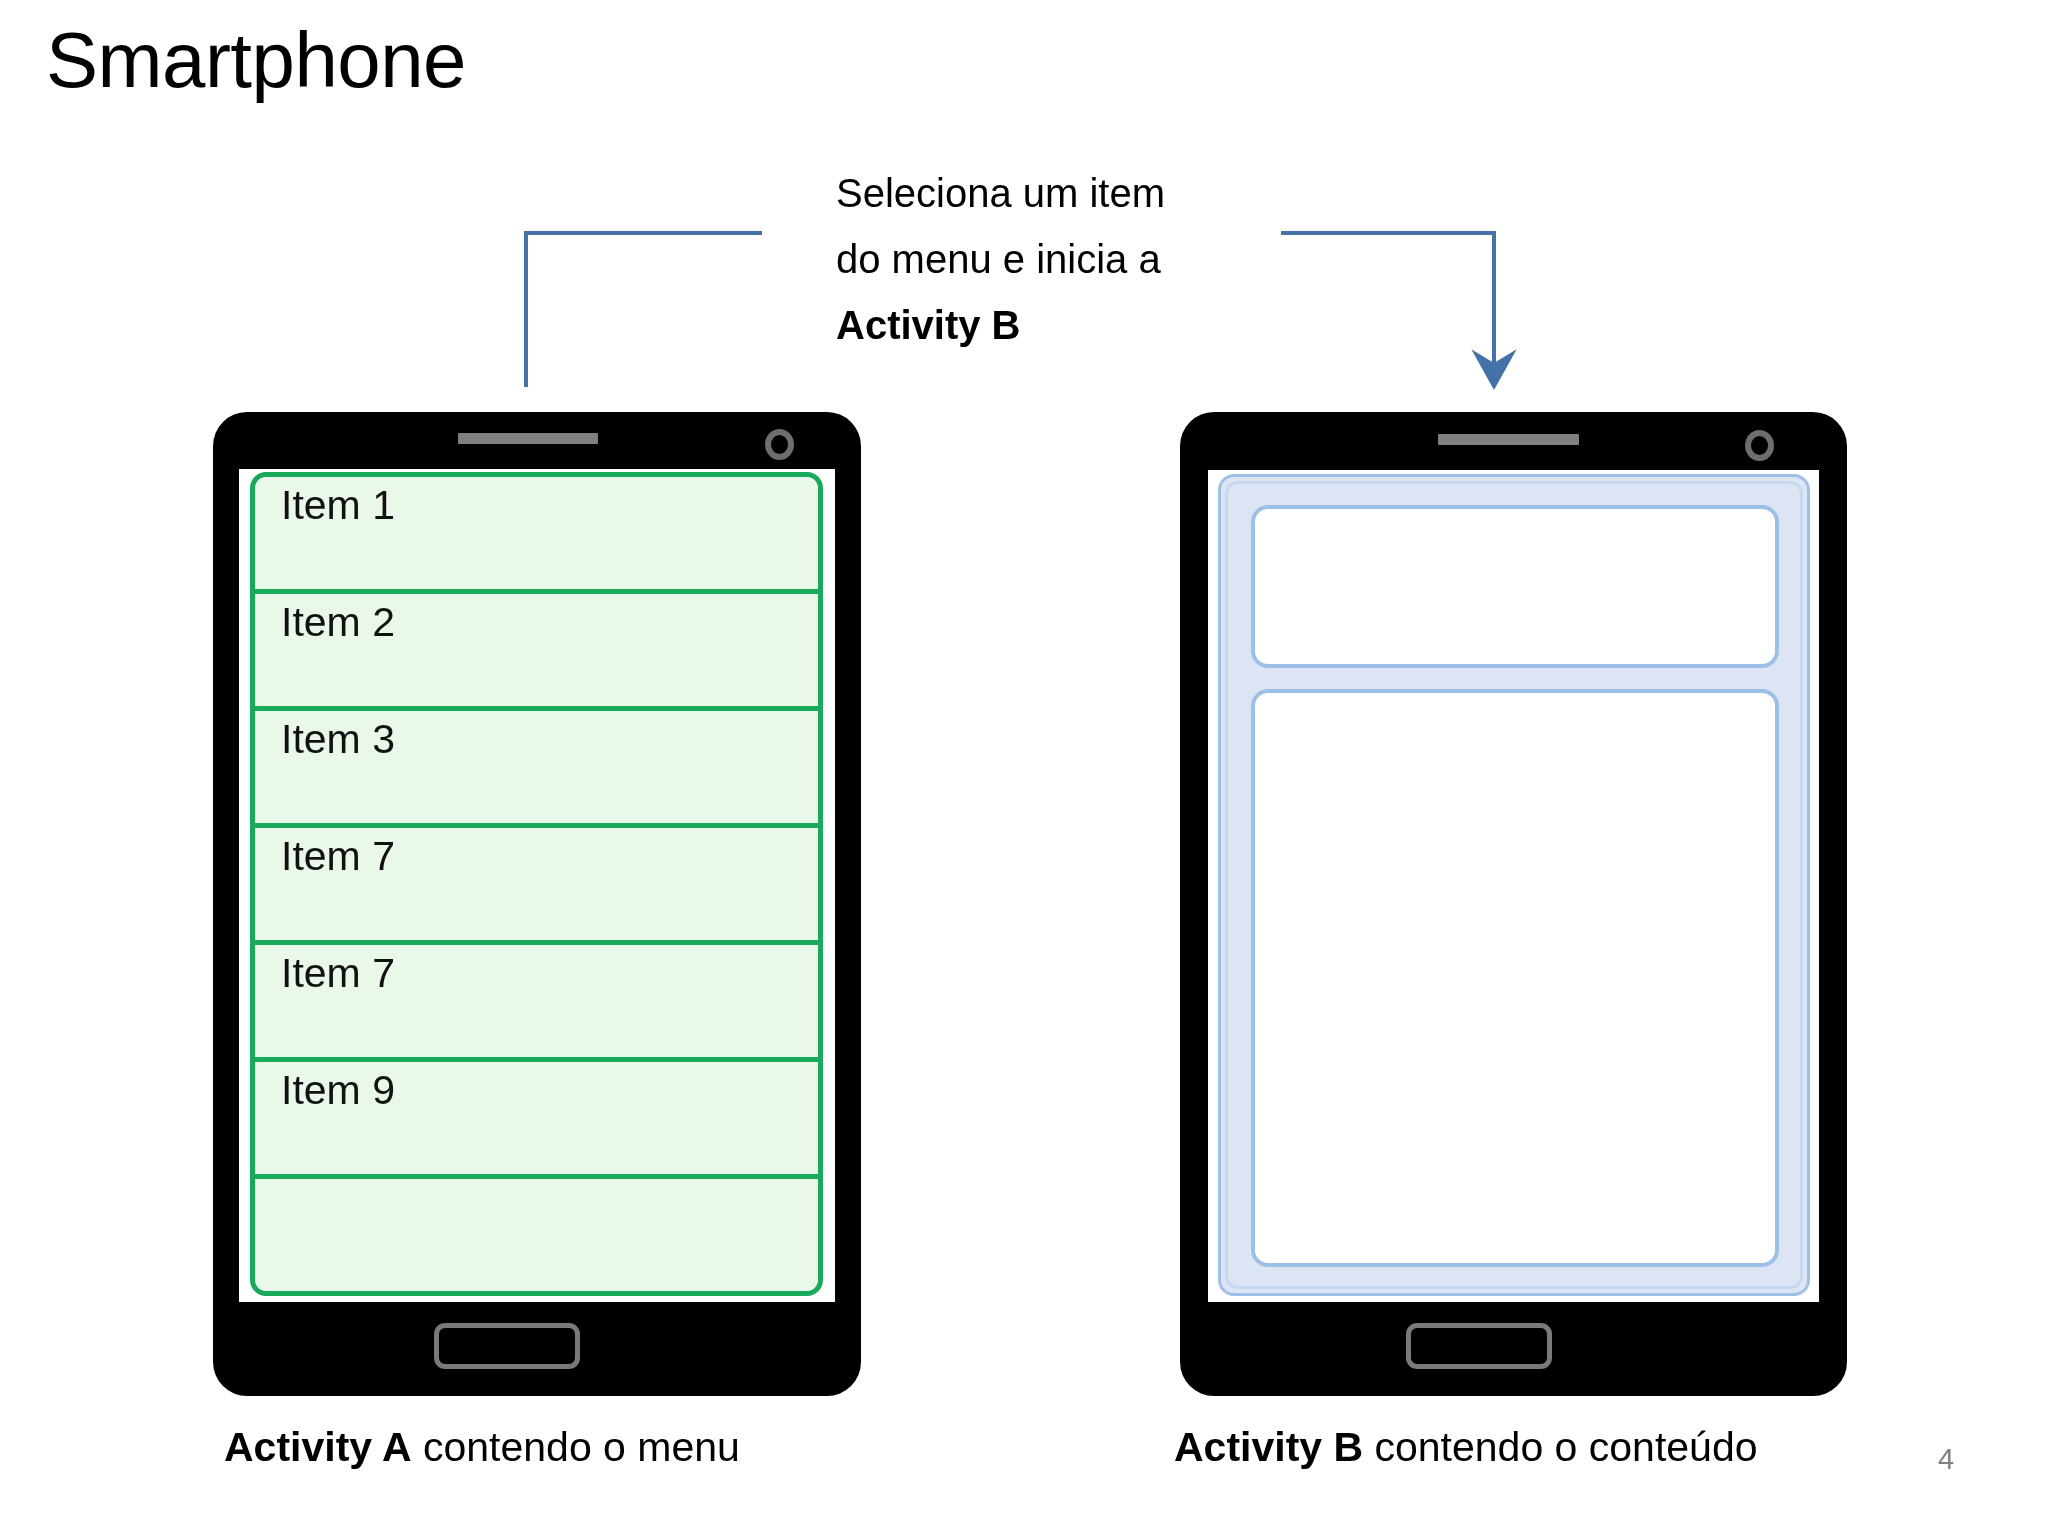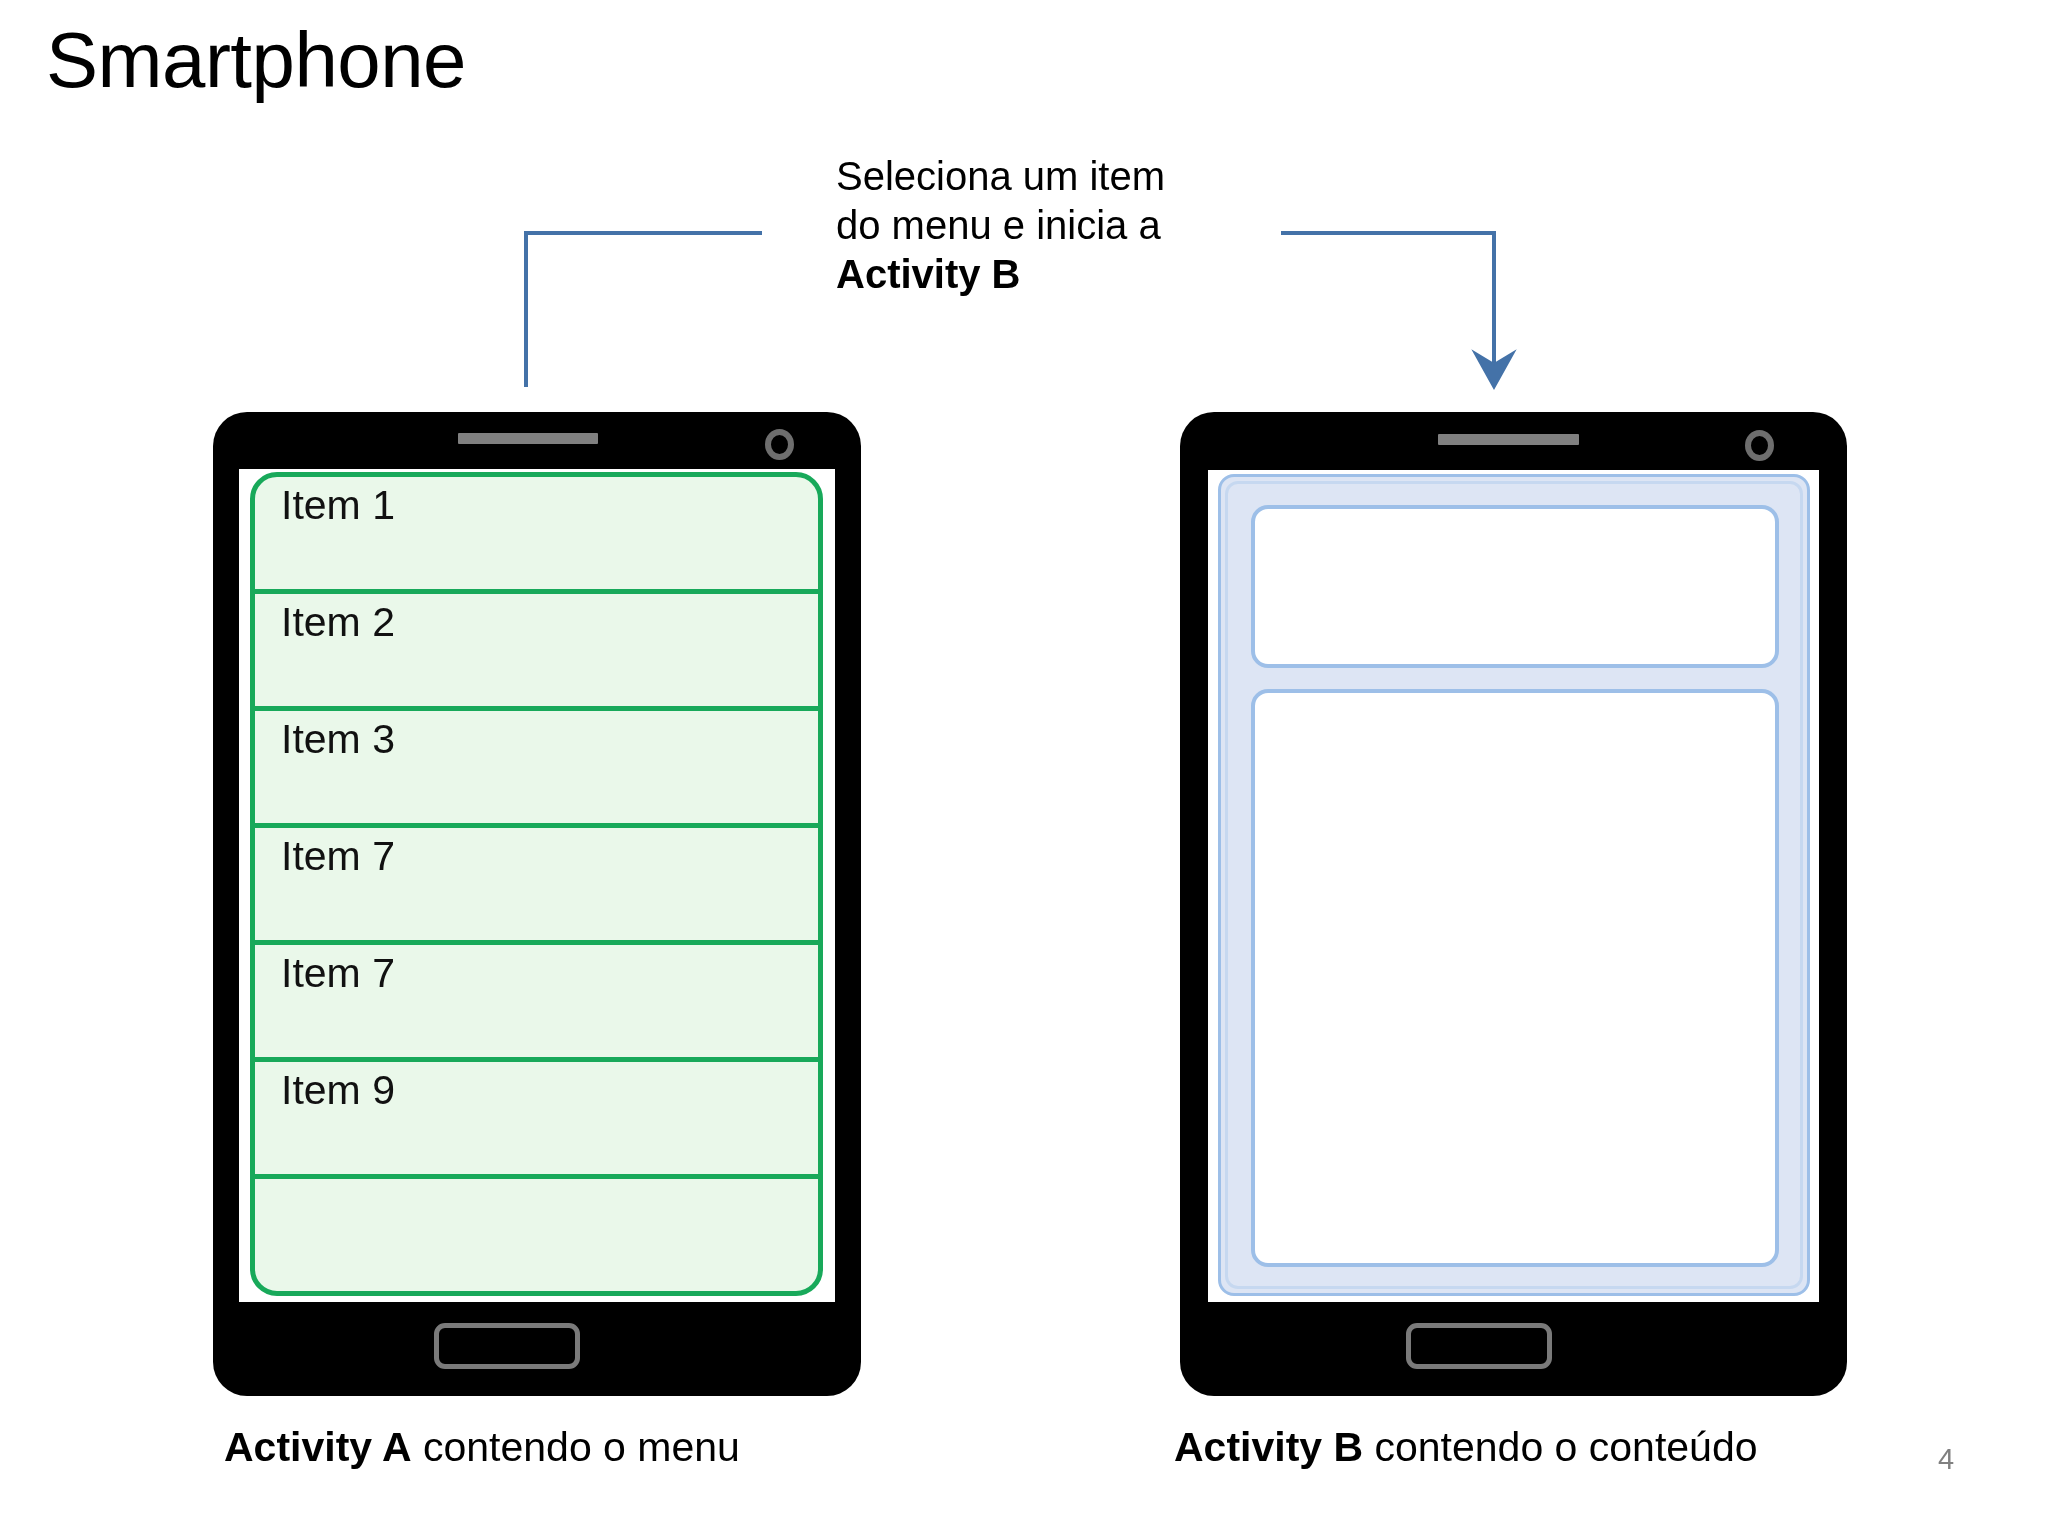--- a/index.html
+++ b/index.html
@@ -32,21 +32,21 @@
   
   .callout {
     position: absolute;
     left: 836px;
     top: 152px;
     width: 430px;
     font-size: 40px;
     line-height: 1.22;
     color: #000000;
   }
-  .callout .line { display: block; white-space: nowrap; }
+  .callout .line { display: block; white-space: nowrap; margin-top: 17px; }
   .callout .bold { font-weight: bold; }
 
   
   .connectors {
     position: absolute;
     left: 0;
     top: 0;
     width: 2048px;
     height: 1536px;
     pointer-events: none;
@@ -102,21 +102,21 @@
 
   
   .menu-list {
     position: absolute;
     left: 11px;
     top: 3px;
     width: 573px;
     height: 824px;
     background: #eaf8ea;
     border: 5px solid #18a95a;
-    border-radius: 27px;
+    border-radius: 16px;
     box-sizing: border-box;
     display: flex;
     flex-direction: column;
   }
   .menu-item {
     flex: 1 1 0;
     position: relative;
     border-bottom: 5px solid #18a95a;
     box-sizing: border-box;
     display: block;

